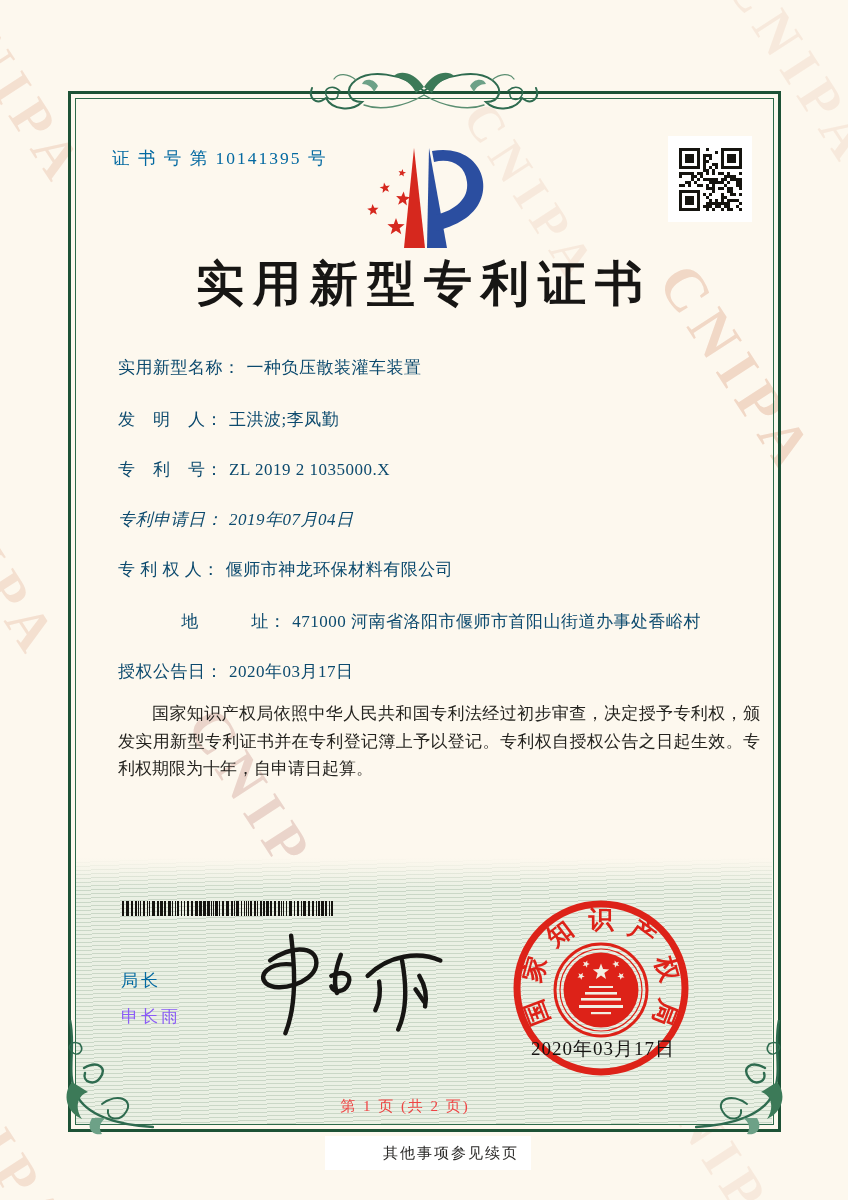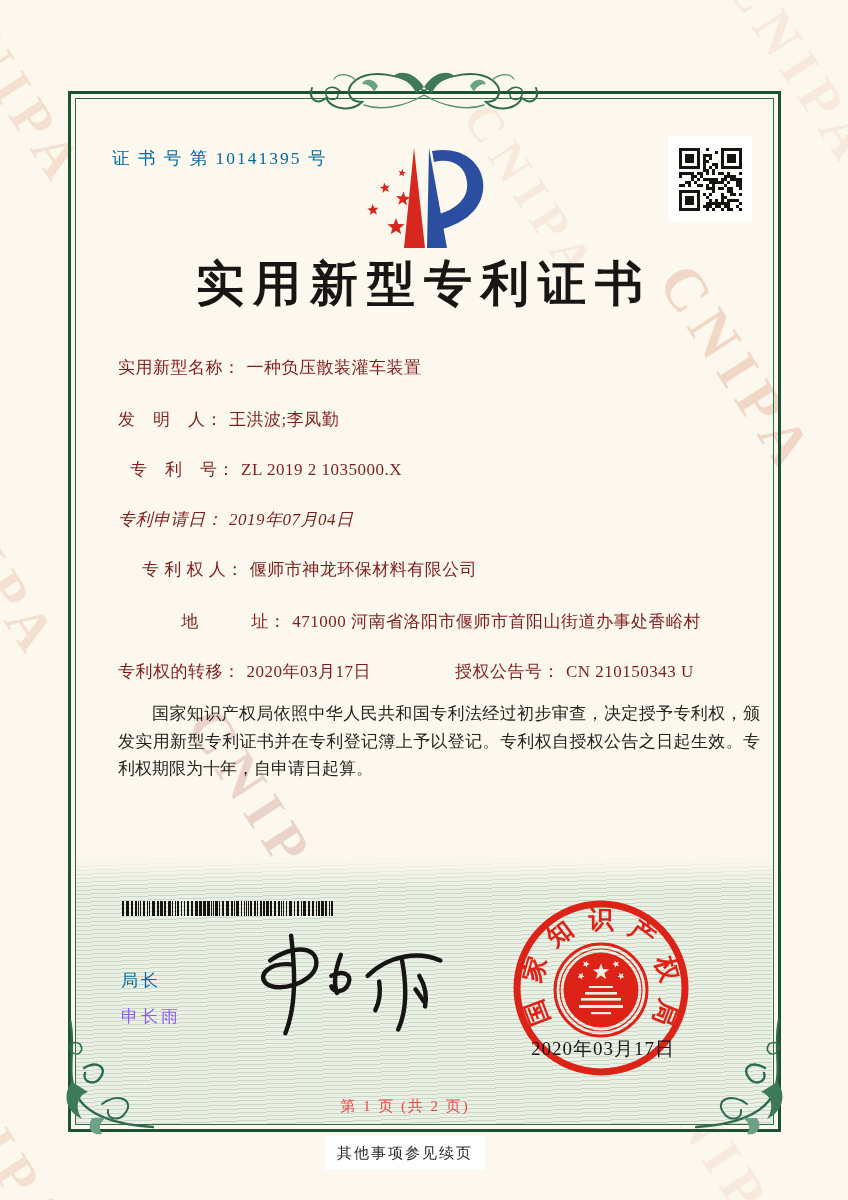--- a/index.html
+++ b/index.html
@@ -23,40 +23,40 @@
          background:linear-gradient(#fdf8ee,rgba(253,248,238,0));}
 
   .cert-no{left:112px;top:146px;font-size:17.5px;letter-spacing:2px;color:#0369a1;z-index:3;}
   .logo{left:352px;top:138px;width:160px;height:114px;z-index:3;}
   .qr-patch{left:668px;top:136px;width:84px;height:86px;background:#ffffff;z-index:3;}
   .qr-patch svg{position:absolute;left:11px;top:12px;}
 
   .title{left:0;right:0;top:252px;text-align:center;font-size:48px;font-weight:700;
          letter-spacing:9px;color:#171614;z-index:3;}
 
-  .row{position:absolute;left:118px;width:646px;font-size:17px;color:#7f1d1d;z-index:3;white-space:nowrap;}
+  .row{position:absolute;left:118px;width:646px;font-size:17px;color:#0c4a6e;z-index:3;white-space:nowrap;}
   .row .lbl{display:inline-block;letter-spacing:.5px;}
   .row .val{margin-left:6px;letter-spacing:.5px;}
   .pair2{position:absolute;left:337px;top:0;}
 
   .paras{left:118px;top:700px;width:642px;z-index:3;font-size:17px;line-height:27.6px;
          text-align:justify;color:#24231f;}
   .paras p{margin:0;text-indent:2em;}
 
   .barcode{left:122px;top:901px;z-index:3;}
   .director-title{left:121px;top:969px;font:400 17px "Liberation Sans","DejaVu Sans",sans-serif;color:#0369a1;z-index:3;letter-spacing:3px;}
   .director-name{left:121px;top:1005px;font:400 17px "Liberation Sans","DejaVu Sans",sans-serif;color:#8b5cf6;z-index:3;letter-spacing:3px;}
   .signature{left:228px;top:926px;z-index:5;}
 
   .seal{left:501px;top:888px;width:200px;height:200px;z-index:6;}
   .seal-date{left:513px;top:1036px;width:180px;text-align:center;font-size:19px;color:#151412;z-index:7;letter-spacing:1px;}
 
   .page-ind{left:285px;top:1097px;width:240px;text-align:center;font-size:15px;color:#ef4444;z-index:3;letter-spacing:2px;}
   .cont-note{left:325px;top:1136px;width:160px;height:34px;background:#ffffff;z-index:3;
-             text-align:center;font-size:15px;color:#2a2927;letter-spacing:2px;line-height:34px;}
+             text-align:center;font-size:15px;color:#2a2927;letter-spacing:2px;line-height:34px;padding-left:46px;}
 
   .ornament-top{left:304px;top:62px;z-index:5;}
   .ornament-bl{left:58px;top:1020px;z-index:5;}
   .ornament-br{left:695px;top:1020px;z-index:5;transform:scaleX(-1);}
 </style>
 </head>
 <body>
 
 <span class="wm" style="left:-22px;top:-24px;">CNIPA</span>
 <span class="wm faint" style="left:500px;top:92px;font-size:50px;">CNIPA</span>
@@ -258,37 +258,34 @@
 </div>
 
 <div class="abs title">实用新型专利证书</div>
 
 <div class="row" style="top:356px;">
   <span class="lbl">实用新型名称：</span><span class="val">一种负压散装灌车装置</span>
 </div>
 <div class="row" style="top:408px;">
   <span class="lbl">发　明　人：</span><span class="val">王洪波;李凤勤</span>
 </div>
-<div class="row" style="top:458px;margin-left:12px;">
+<div class="row" style="top:458px;">
   <span class="lbl">专　利　号：</span><span class="val">ZL 2019 2 1035000.X</span>
 </div>
 <div class="row" style="top:508px;font-style:italic;">
   <span class="lbl">专利申请日：</span><span class="val">2019年07月04日</span>
 </div>
-<div class="row" style="top:558px;margin-left:24px;">
+<div class="row" style="top:558px;">
   <span class="lbl">专 利 权 人：</span><span class="val">偃师市神龙环保材料有限公司</span>
 </div>
 <div class="row" style="top:610px;text-align:center;">
   <span class="lbl">地　　　址：</span><span class="val">471000 河南省洛阳市偃师市首阳山街道办事处香峪村</span>
 </div>
 <div class="row" style="top:660px;">
-  <span class="lbl">专利权的转移：</span><span class="val">2020年03月17日</span>
-  <span class="pair2">
-    <span class="lbl">授权公告号：</span><span class="val">CN 210150343 U</span>
-  </span>
+  <span class="lbl">授权公告日：</span><span class="val">2020年03月17日</span>
 </div>
 
 <div class="abs paras">
   <p>国家知识产权局依照中华人民共和国专利法经过初步审查，决定授予专利权，颁发实用新型专利证书并在专利登记簿上予以登记。专利权自授权公告之日起生效。专利权期限为十年，自申请日起算。</p>
 </div>
 
 <svg class="abs barcode" id="barcode-svg" width="215" height="15" viewBox="0 0 215 15">
     <rect x="0" y="0" width="2" height="15" fill="#15140f"></rect>
     <rect x="4" y="0" width="3" height="15" fill="#15140f"></rect>
     <rect x="9" y="0" width="2" height="15" fill="#15140f"></rect>

